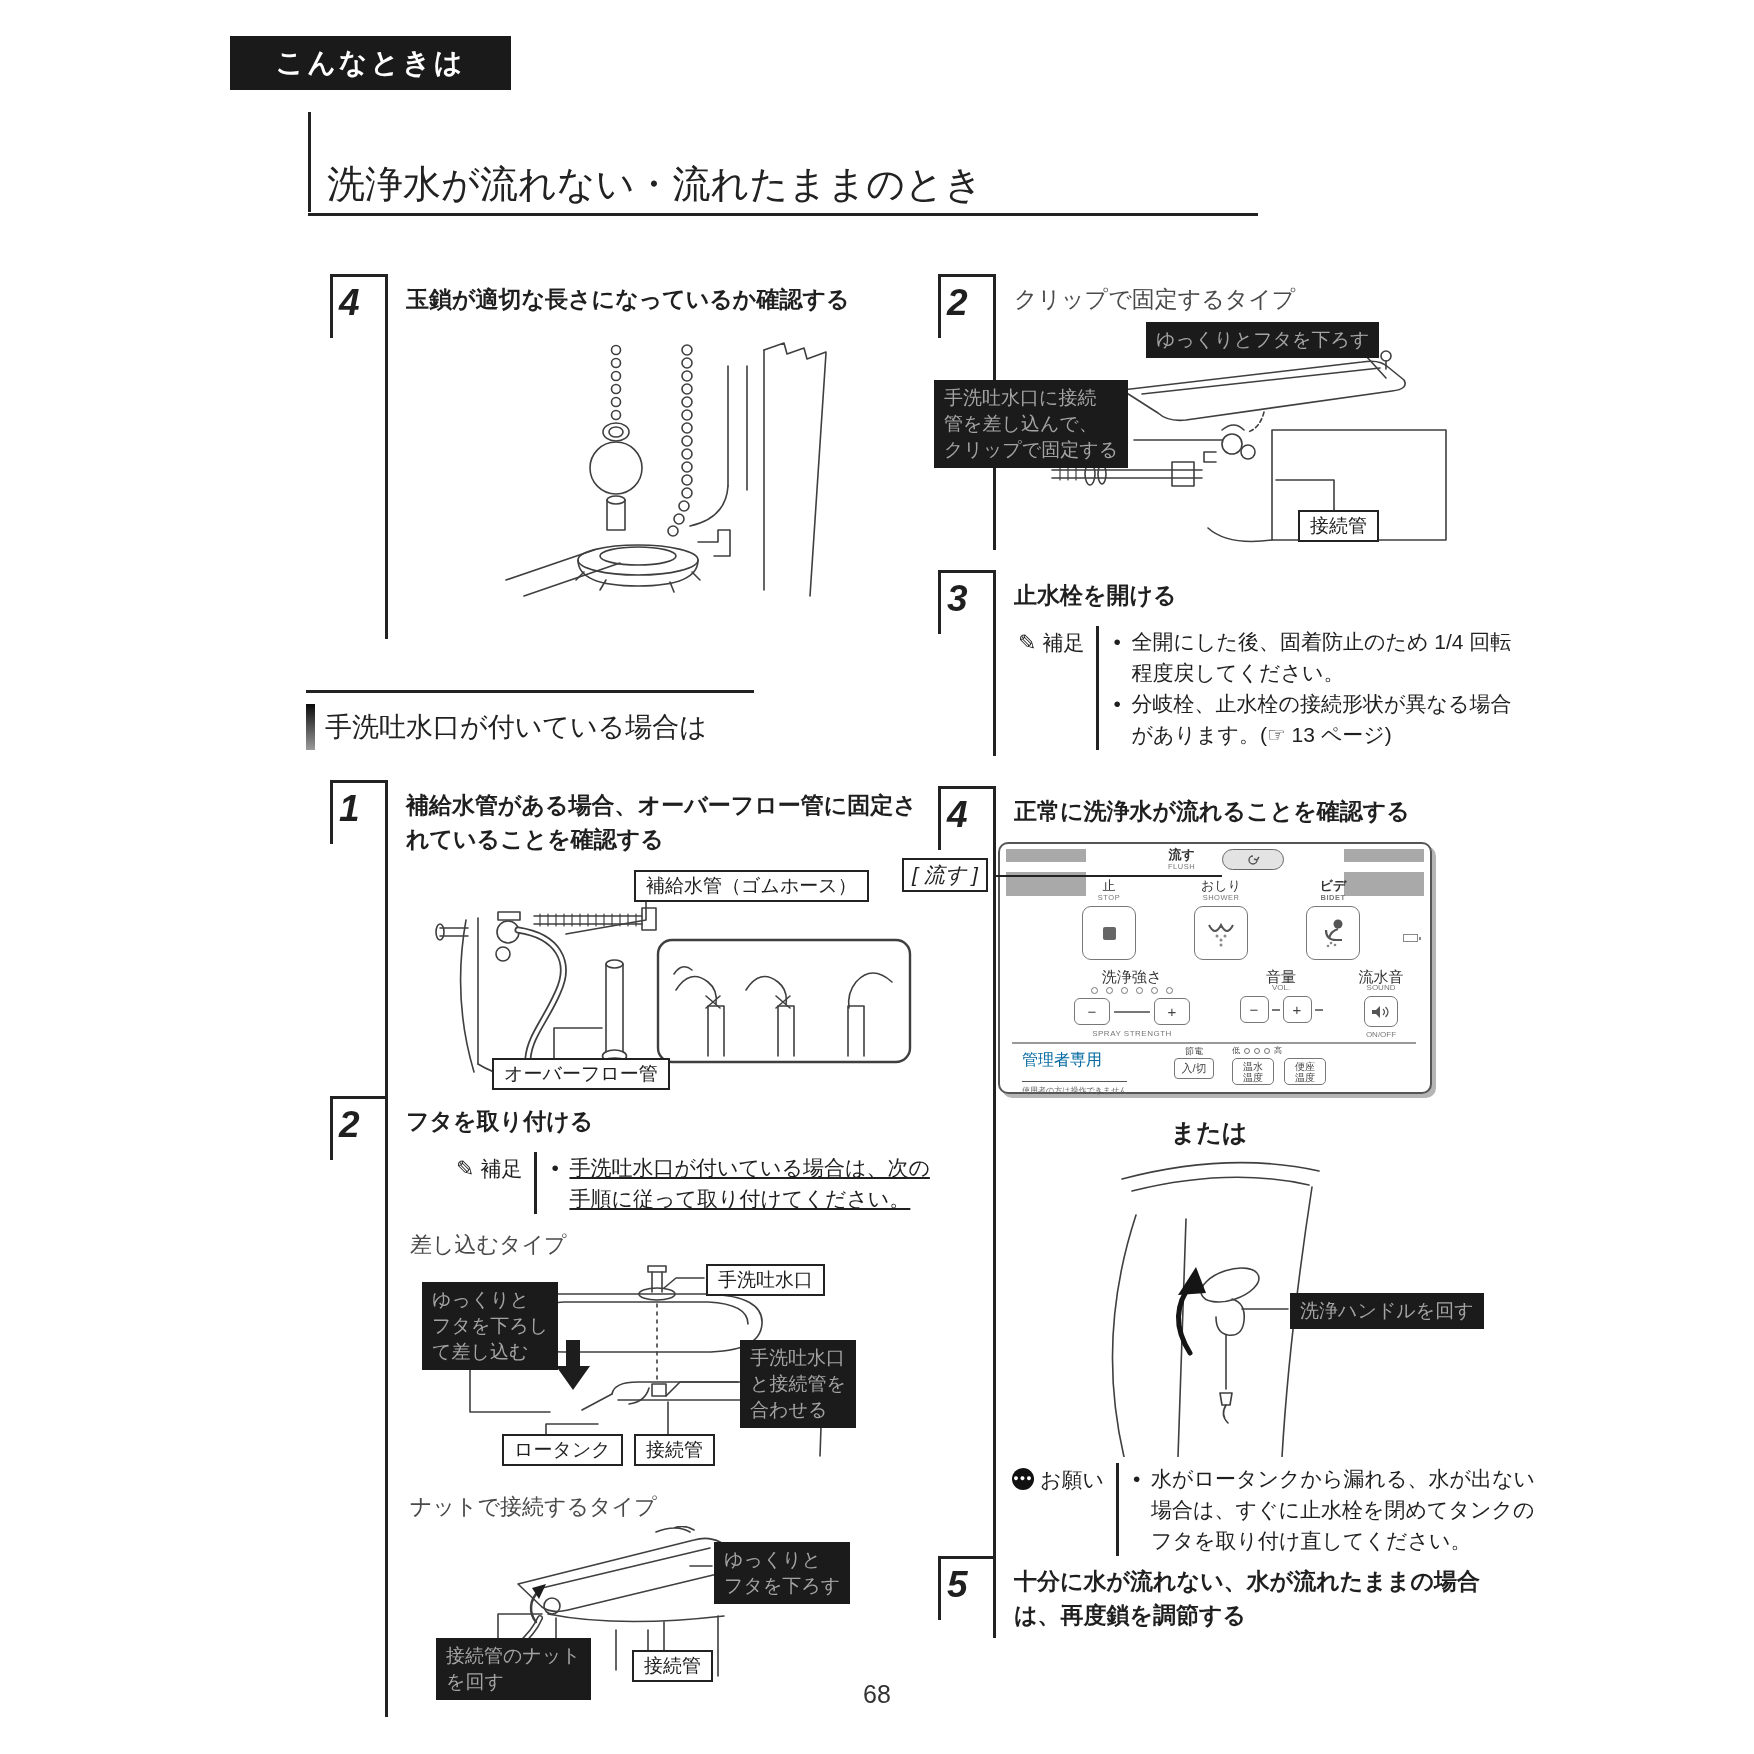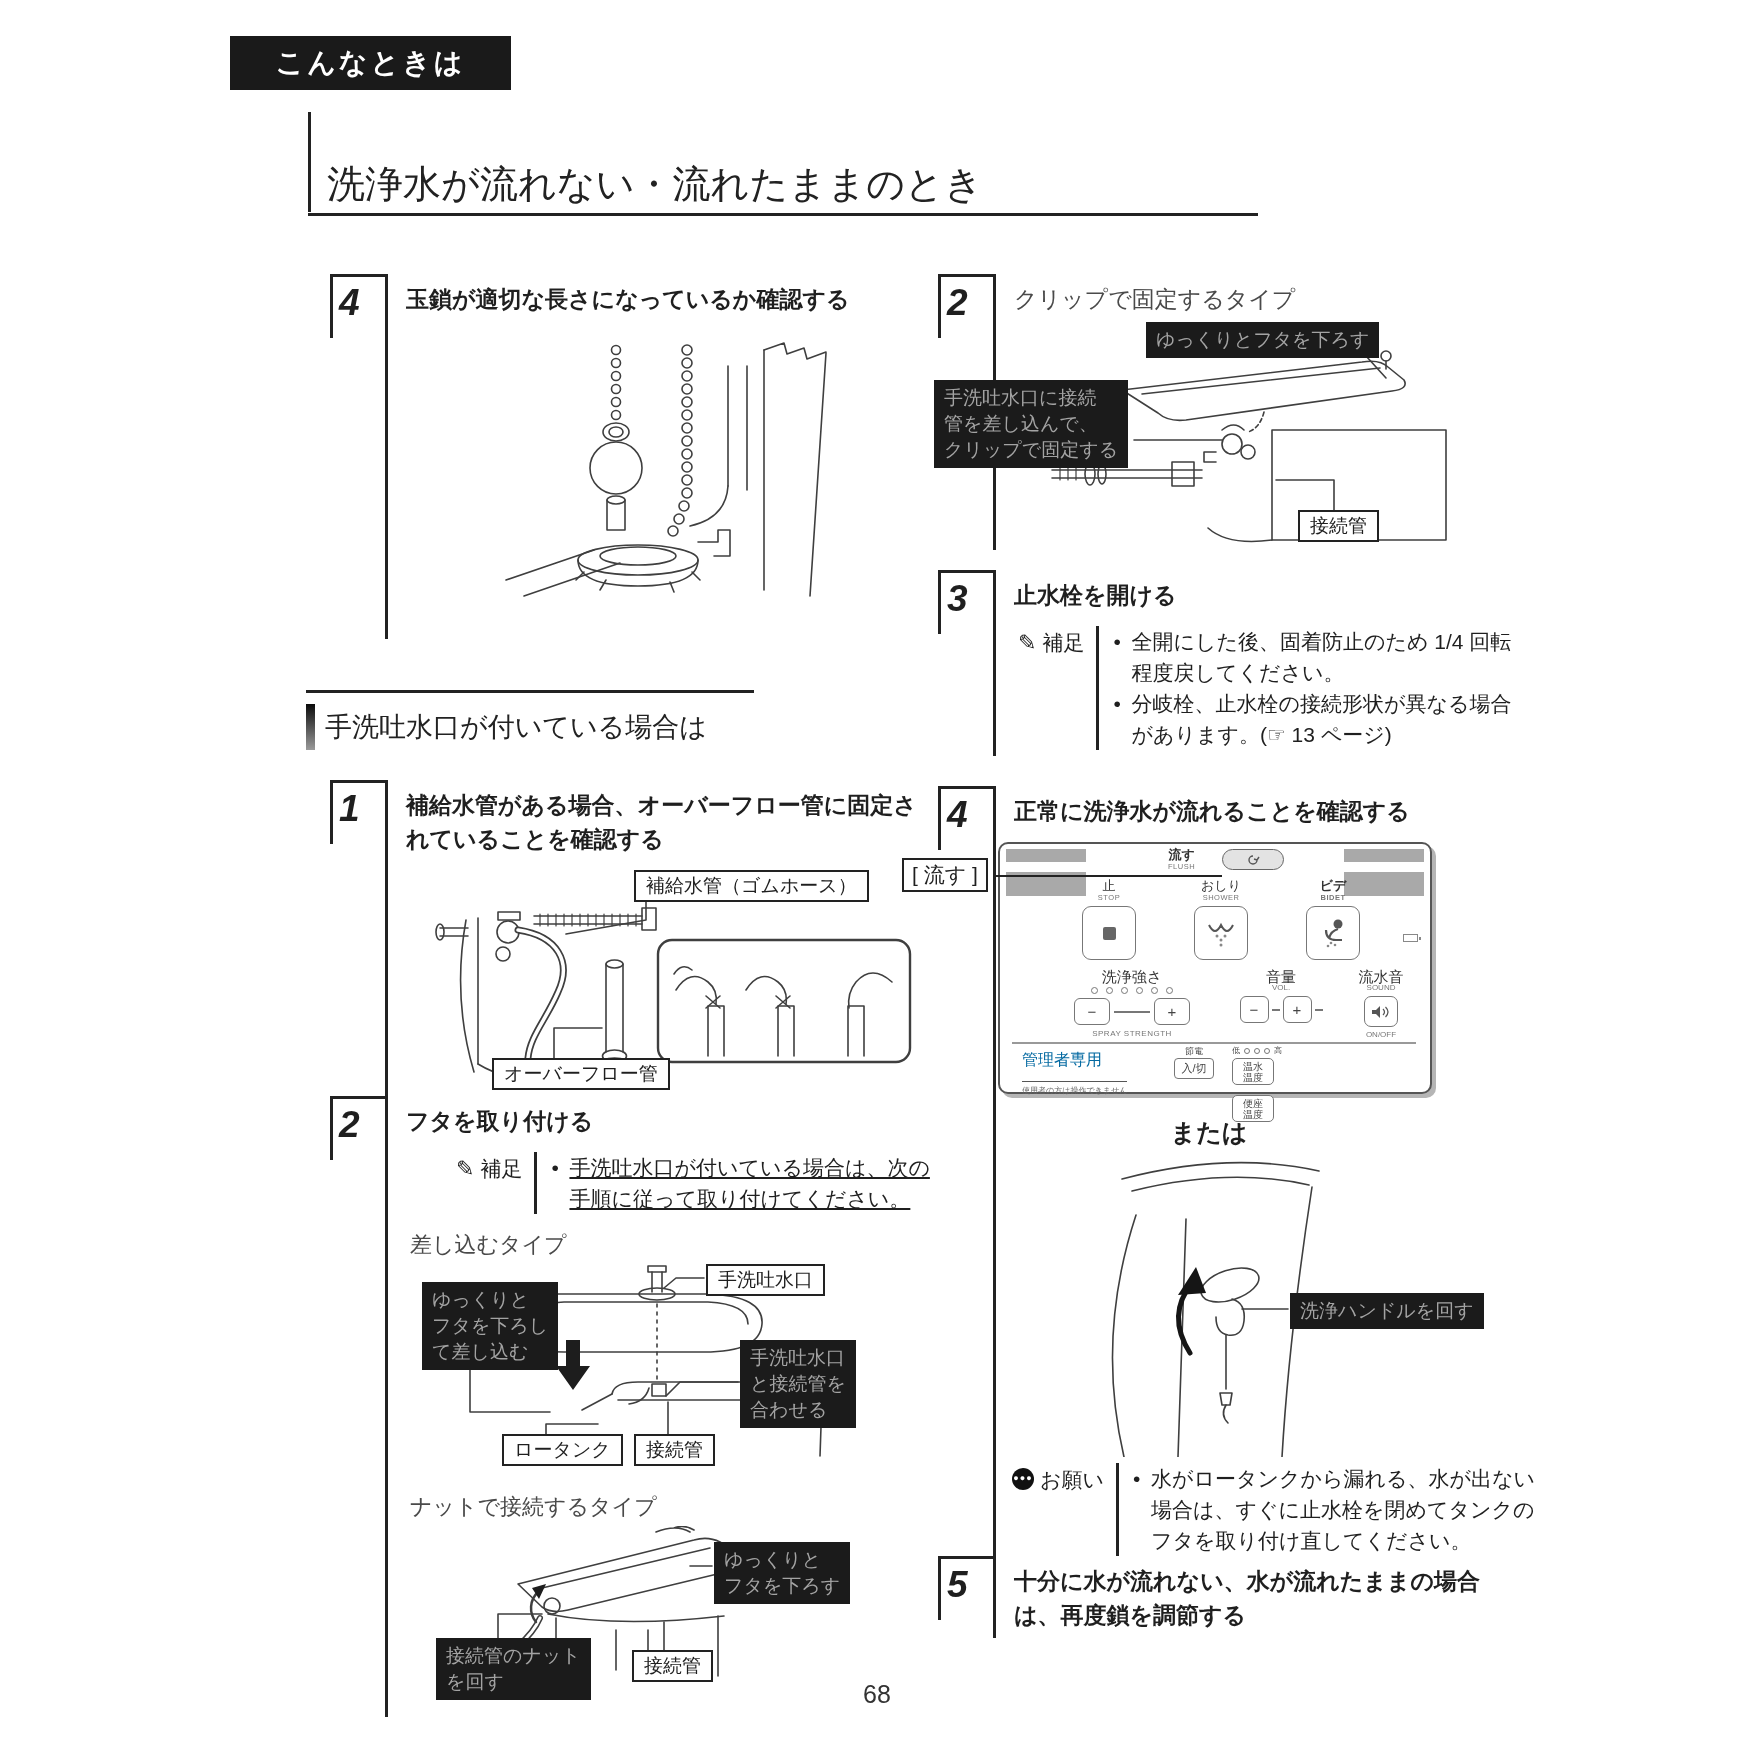--- a/index.html
+++ b/index.html
@@ -44,21 +44,21 @@
   .diagram{position:relative;}
   .diagram svg{position:absolute;left:0;top:0;}
   .blackbox{position:absolute;background:#1b1b1b;color:#a3a3a3;font-size:19px;line-height:26px;
       padding:5px 10px;white-space:pre-line;z-index:2;}
   .whitebox{position:absolute;background:#fff;border:2px solid #222;color:#1f1f1f;font-size:19px;
       line-height:24px;padding:2px 10px;white-space:nowrap;z-index:2;}
   .leader{position:absolute;background:#222;z-index:1;}
 
   
   .remote-row{position:relative;margin-left:-112px;width:560px;height:258px;margin-top:14px;}
-  .flush-callout{left:0;top:16px;font-size:21px;padding:3px 8px;}
+  .flush-callout{left:0;top:16px;font-size:21px;padding:3px 8px;font-style:italic;}
   .remote{position:absolute;left:96px;top:0;width:430px;height:248px;border:2px solid #555;
       border-radius:10px;background:#fff;box-shadow:4px 4px 0 #b5b5b5;}
   .remote *{box-sizing:border-box;}
   .rtab{position:absolute;background:#a9a9a9;}
   .rlabel-jp{font-size:13px;color:#333;text-align:center;line-height:15px;}
   .rlabel-en{font-size:7.5px;color:#777;text-align:center;line-height:9px;letter-spacing:.5px;}
   .rbtn{border:1.5px solid #777;border-radius:9px;background:#fff;display:flex;align-items:center;justify-content:center;}
   .rgroup{position:absolute;display:flex;flex-direction:column;align-items:center;}
   .flush-btn{position:absolute;left:222px;top:5px;width:62px;height:21px;border:1.5px solid #666;
       border-radius:11px;background:#e3e3e3;display:flex;align-items:center;justify-content:center;}
@@ -441,21 +441,21 @@
             <div class="minibtn" style="width:40px;height:21px;font-size:11px;border-radius:4px;margin-top:2px;">入/切</div>
           </div>
           <div class="abs" style="left:232px;top:202px;display:flex;flex-direction:column;">
             <div style="display:flex;align-items:center;gap:4px;">
               <span class="xs" style="color:#444;">低</span>
               <span class="dot" style="width:6px;height:6px;"></span>
                 <span class="dot" style="width:6px;height:6px;"></span>
                 <span class="dot" style="width:6px;height:6px;"></span>
               <span class="xs" style="color:#444;">高</span>
             </div>
-            <div style="display:flex;gap:10px;margin-top:2px;flex-direction:column;">
+            <div style="display:flex;gap:10px;margin-top:2px;">
               <div class="minibtn twoline" style="width:42px;height:27px;border-radius:5px;">温水
 温度</div>
               <div class="minibtn twoline" style="width:42px;height:27px;border-radius:5px;">便座
 温度</div>
             </div>
           </div>
         </div>
       </div>
 
       <div class="or-text">または</div>

